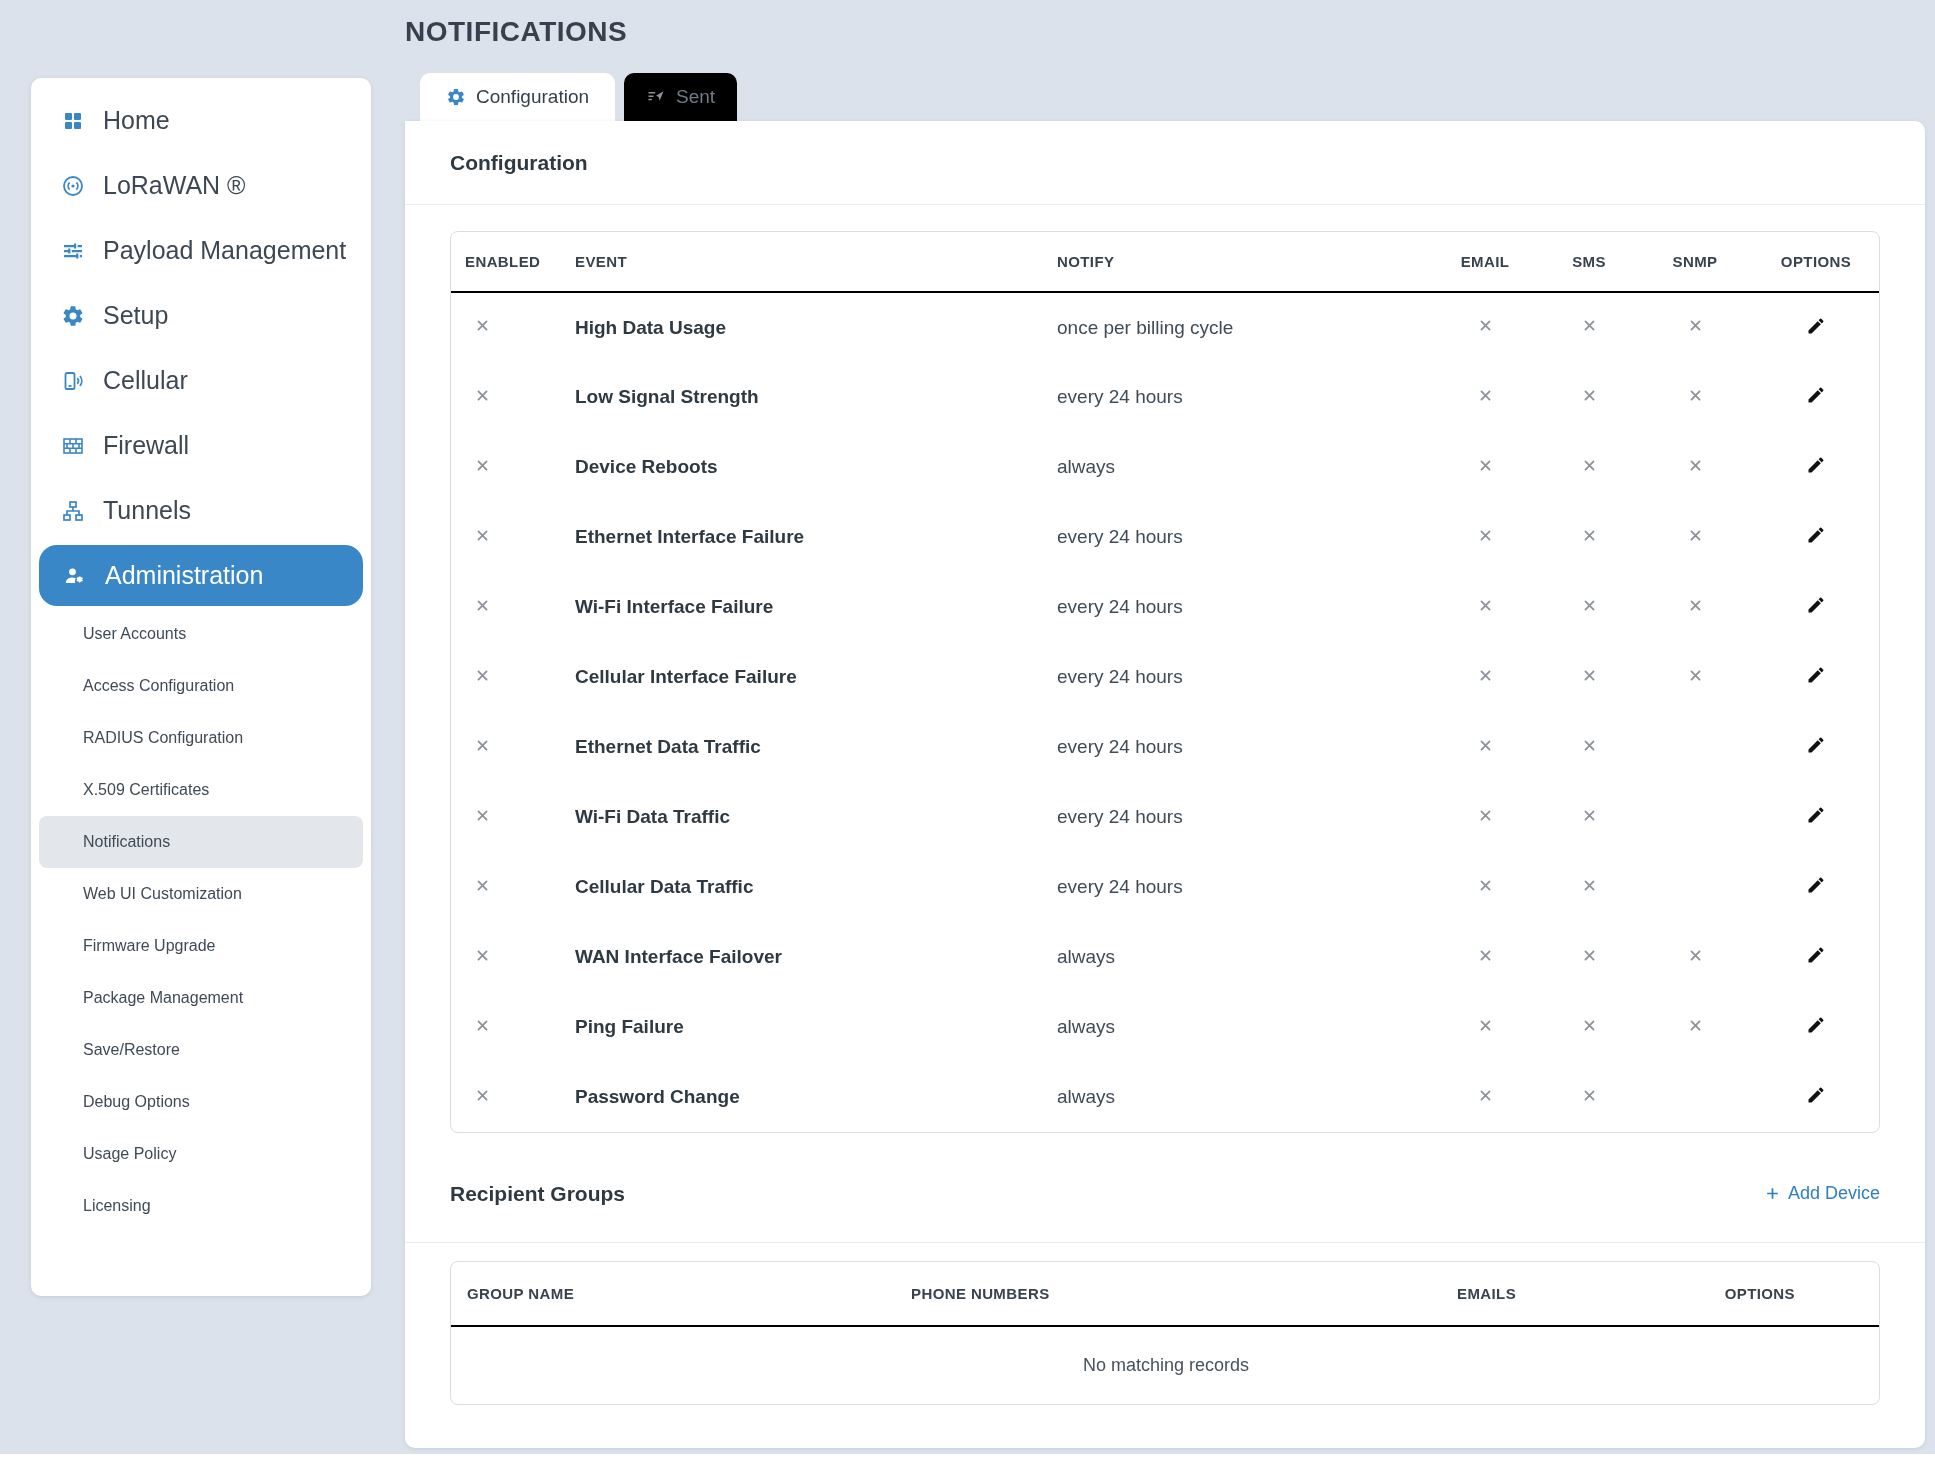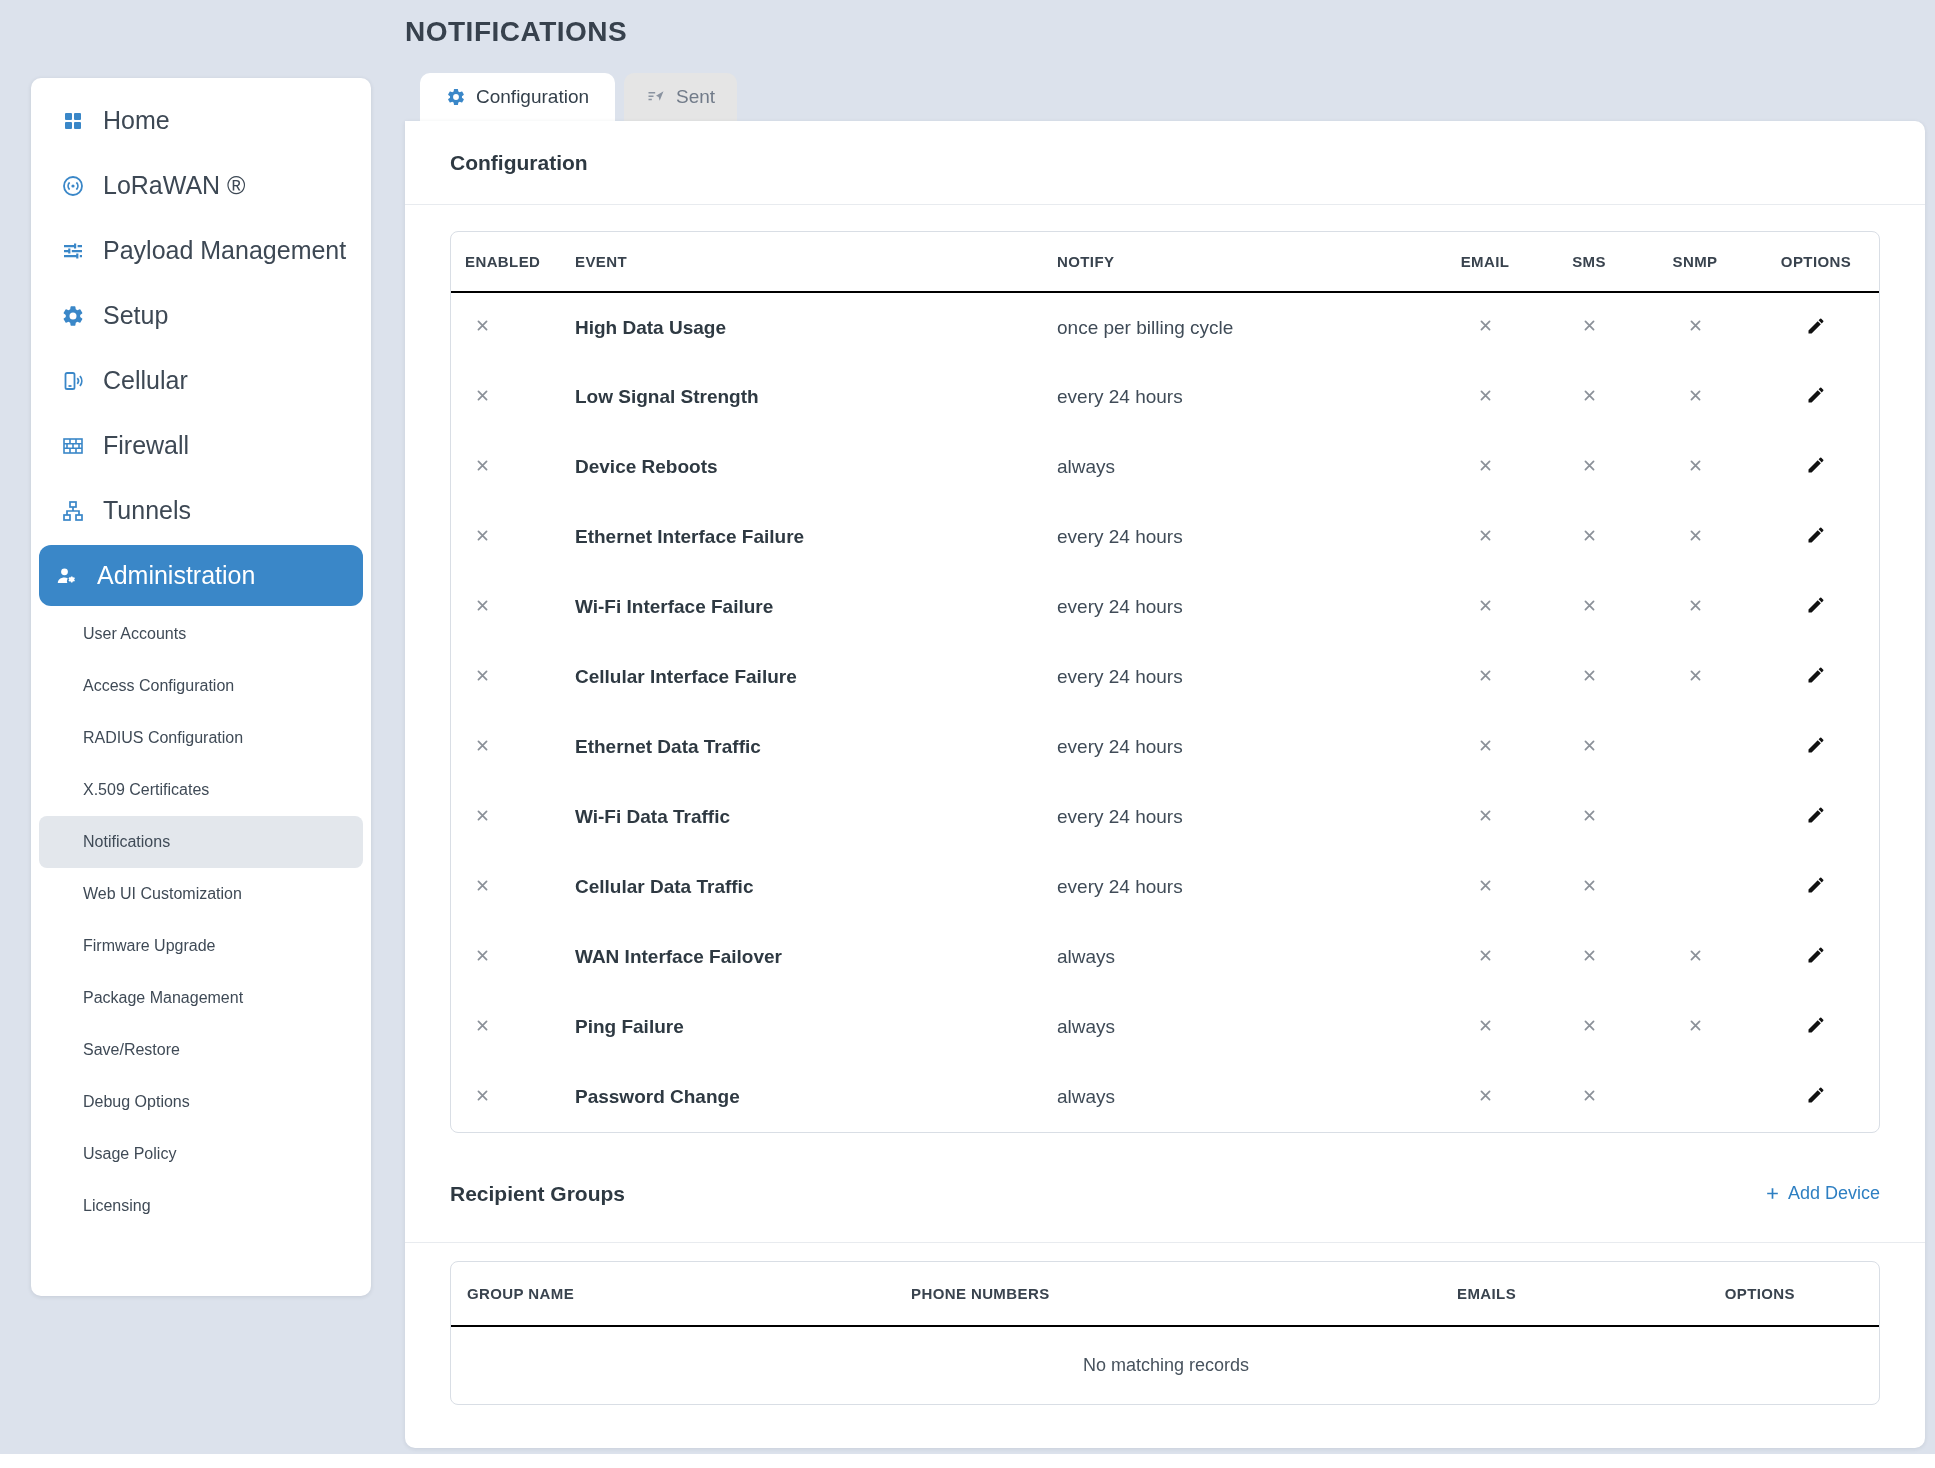--- a/index.html
+++ b/index.html
@@ -24,22 +24,22 @@
     position: absolute; left: 31px; top: 78px; width: 340px; height: 1218px;
     background: #fff; border-radius: 10px; box-shadow: 0 1px 4px rgba(30,40,60,.12);
     padding: 10px 0 10px 0;
   }
   .side-item {
     display: flex; align-items: center; gap: 18px;
     height: 65px; padding: 0 12px 0 30px;
     font-size: 25px; color: #3d4854; cursor: pointer;
   }
   .side-item.active {
-    background: #3a87c8; color: #ffffff; border-radius: 12px;
-    margin: 2px 8px; padding-left: 16px; height: 61px;
+    background: #3a87c8; color: #ffffff; border-radius: 18px;
+    margin: 2px 8px; padding-left: 24px; height: 61px;
   }
   .side-icon { width: 24px; height: 24px; flex: 0 0 24px; color: #3a87c8; display: inline-flex; }
   .side-item.active .side-icon { color: #ffffff; }
   .side-icon svg { width: 24px; height: 24px; }
   .sub-item {
     display: flex; align-items: center;
     height: 52px; margin: 0 8px; padding-left: 44px;
     font-size: 16px; color: #3f4a56; border-radius: 8px; cursor: pointer;
   }
   .sub-item.active { background: #e3e7ec; }
@@ -47,21 +47,21 @@
   
   .tabs { position: absolute; left: 420px; top: 73px; display: flex; align-items: flex-end; }
   .tab {
     height: 48px; display: flex; align-items: center; gap: 10px;
     padding: 0 26px; font-size: 19px; border-radius: 10px 10px 0 0; cursor: pointer;
   }
   .tab .tab-icon { width: 20px; height: 20px; display: inline-flex; }
   .tab .tab-icon svg { width: 20px; height: 20px; }
   .tab.active { background: #ffffff; color: #333f4a; }
   .tab.active .tab-icon { color: #3a87c8; }
-  .tab.inactive { background: #e5e5e5; color: #717b89; margin-left: 9px; padding: 0 22px; }
+  .tab.inactive { background: #000000; color: #717b89; margin-left: 9px; padding: 0 22px; }
   .tab.inactive .tab-icon { color: #8a93a0; }
 
   
   .main-card {
     position: absolute; left: 405px; top: 121px; width: 1520px; height: 1327px;
     background: #fff; border-radius: 0 10px 10px 10px; box-shadow: 0 1px 4px rgba(30,40,60,.10);
   }
   .section-head {
     height: 84px; padding: 0 45px; display: flex; align-items: center; justify-content: space-between;
     border-bottom: 1px solid #e8ebef;

